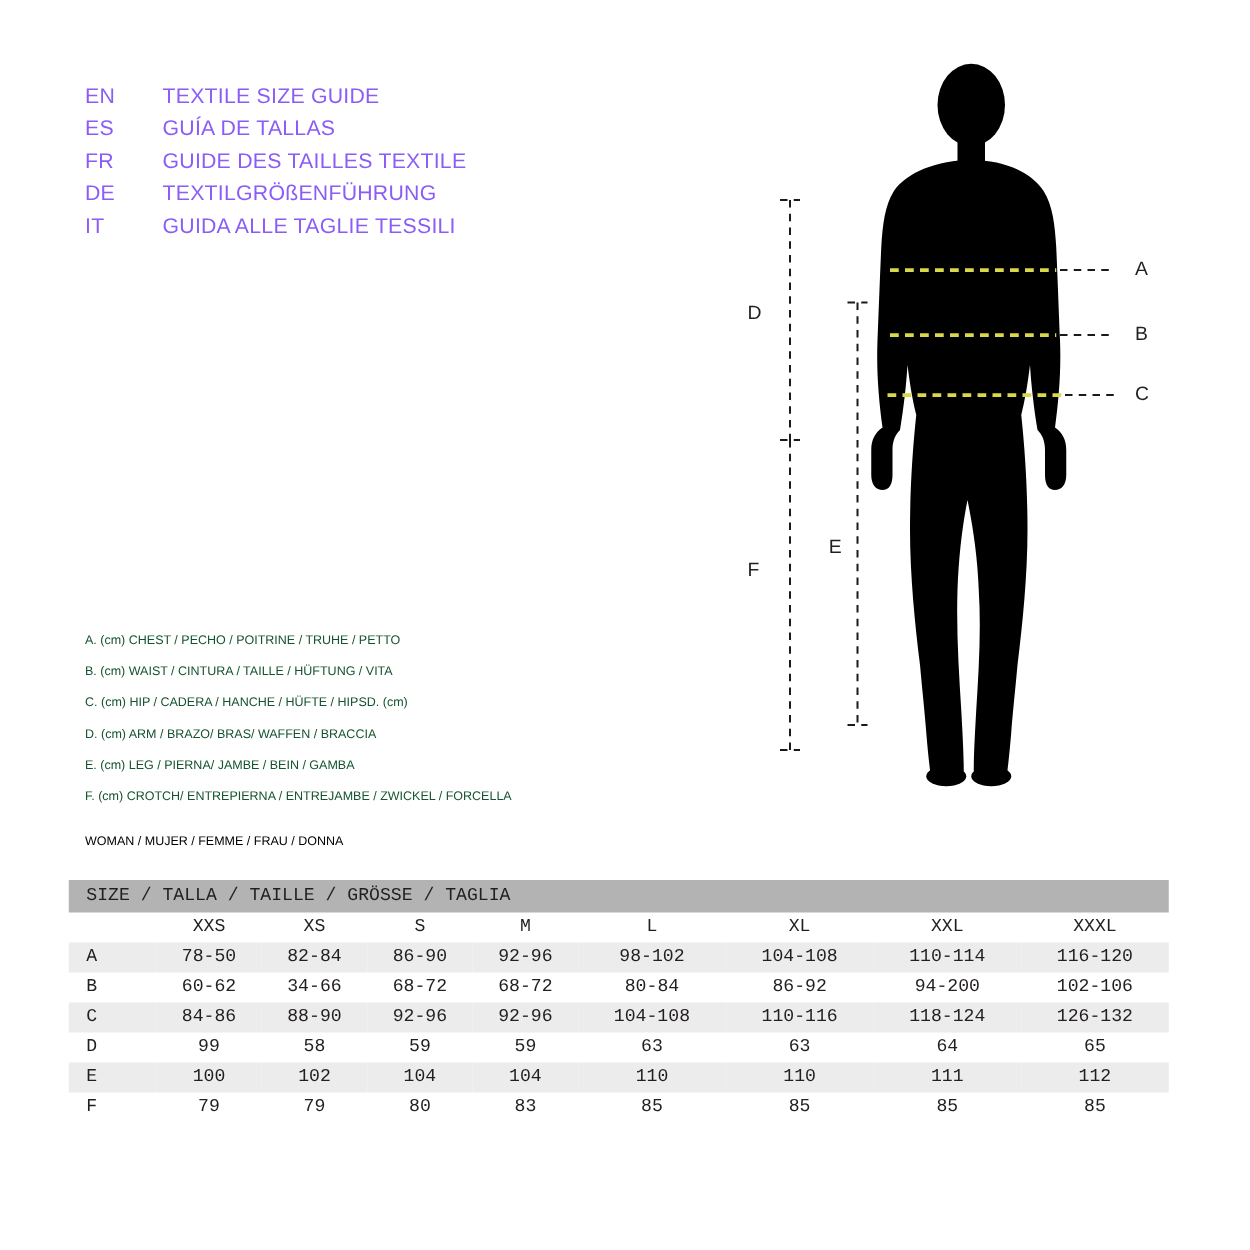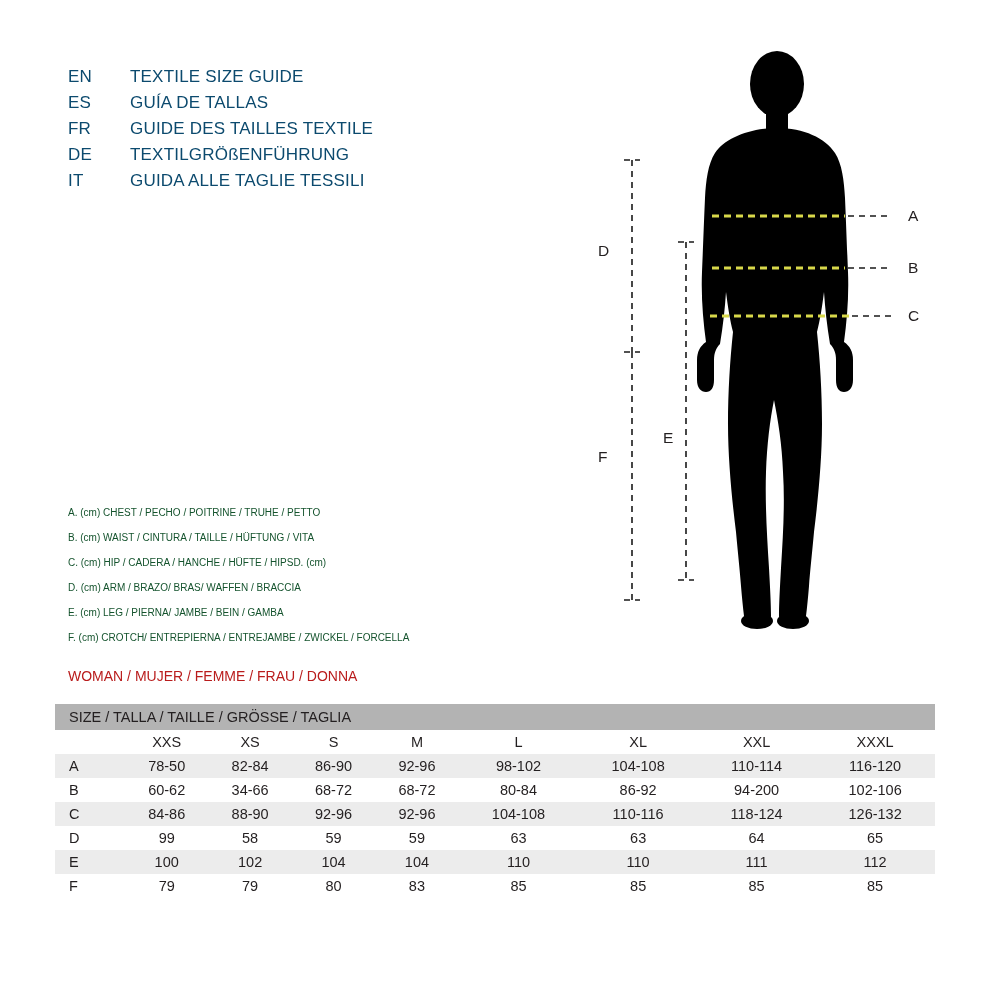--- a/index.html
+++ b/index.html
@@ -21,21 +21,21 @@
     position: absolute;
     left: 68px;
     top: 64px;
     width: 420px;
   }
   .title-row {
     display: flex;
     align-items: baseline;
     font-size: 17px;
     line-height: 26px;
-    color: #0c4a6e;
+    color: #8b5cf6;
     letter-spacing: 0.2px;
   }
   .title-lang {
     width: 62px;
     flex: 0 0 62px;
   }
   .title-text {
     flex: 1 1 auto;
   }
 
@@ -50,33 +50,34 @@
     font-size: 10px;
     line-height: 25px;
     color: #14532d;
     white-space: nowrap;
   }
 
   .audience {
     position: absolute;
     left: 68px;
     top: 668px;
-    font-size: 14px;
-    color: #b91c1c;
+    font-size: 10px;
+    color: #000000;
   }
 
   
   .size-table {
     position: absolute;
     left: 55px;
     top: 704px;
     width: 880px;
     border-collapse: collapse;
     font-size: 14.5px;
     color: #231f20;
+    font-family: Liberation Mono, monospace;
   }
   .size-table td, .size-table th {
     padding: 0;
     height: 24px;
     font-weight: normal;
     text-align: center;
   }
   .size-table tr.header-row {
     background: #b3b3b3;
   }

